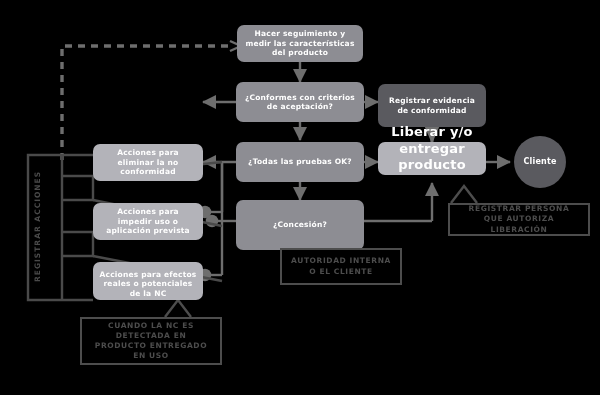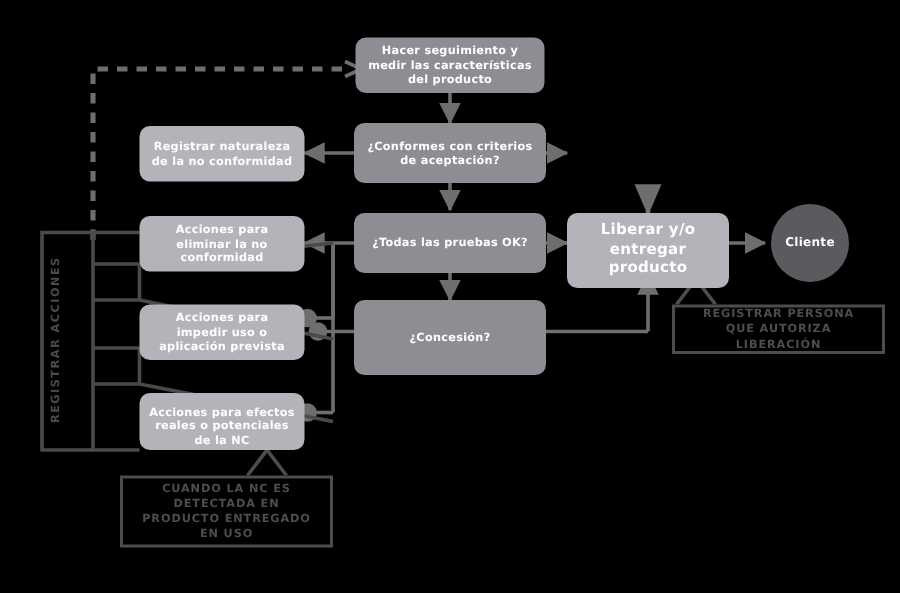--- a/index.html
+++ b/index.html
@@ -92,38 +92,38 @@
       <path d="M451,203 L464,186 L477,203"></path>
       <path d="M333,248 L346,231 L359,248"></path>
       <path d="M165,317 L178,300 L191,317"></path>
     </g>
   </svg>
 
   <div class="node n-mid" style="left:237px;top:25px;width:126px;height:37px;font-size:7.5px;">
     <span>Hacer seguimiento y medir las características del producto</span>
   </div>
 
-  <div class="node n-light" style="left:93px;top:84px;width:110px;height:37px;font-size:7.5px;">
-    <span>Registrar naturaleza de la no conformidad</span>
-  </div>
 
   <div class="node n-mid" style="left:236px;top:82px;width:128px;height:40px;font-size:7.5px;">
     <span>¿Conformes con criterios de aceptación?</span>
   </div>
 
+  <div class="node n-dark" style="left:378px;top:84px;width:108px;height:43px;font-size:7.5px;">
+    <span>Registrar evidencia de conformidad</span>
+  </div>
 
   <div class="node n-mid" style="left:236px;top:142px;width:128px;height:40px;font-size:7.5px;">
     <span>¿Todas las pruebas OK?</span>
   </div>
 
   <div class="node n-light" style="left:93px;top:144px;width:110px;height:37px;font-size:7.5px;">
     <span>Acciones para eliminar la no conformidad</span>
   </div>
 
-  <div class="node n-light" style="left:378px;top:142px;width:108px;height:50px;font-size:10px;">
+  <div class="node n-light" style="left:378px;top:142px;width:108px;height:33px;font-size:13px;align-items:flex-end;">
     <span>Liberar y/o entregar producto</span>
   </div>
 
   <div class="node n-circle" style="left:514px;top:136px;width:52px;height:52px;font-size:8px;">
     <span>Cliente</span>
   </div>
 
   <div class="node n-light" style="left:93px;top:203px;width:110px;height:37px;font-size:7.5px;">
     <span>Acciones para impedir uso o aplicación prevista</span>
   </div>
@@ -133,20 +133,23 @@
   </div>
 
   <div class="node n-light" style="left:93px;top:262px;width:110px;height:38px;font-size:7.5px;align-items:flex-end;">
     <span>Acciones para efectos reales o potenciales de la NC</span>
   </div>
 
   <div class="callout" style="left:448px;top:203px;width:142px;height:33px;font-size:7.5px;">
     <span>REGISTRAR PERSONA QUE AUTORIZA LIBERACIÓN</span>
   </div>
 
+  <div class="callout" style="left:280px;top:248px;width:122px;height:37px;font-size:7.5px;">
+    <span>AUTORIDAD INTERNA O EL CLIENTE</span>
+  </div>
 
   <div class="callout" style="left:80px;top:317px;width:142px;height:48px;font-size:7.5px;">
     <span>CUANDO LA NC ES DETECTADA EN PRODUCTO ENTREGADO EN USO</span>
   </div>
 
   <div class="vlabel" style="left:30px;top:160px;width:14px;height:132px;font-size:7.5px;">
     <span>REGISTRAR ACCIONES</span>
   </div>
 
 </div>

